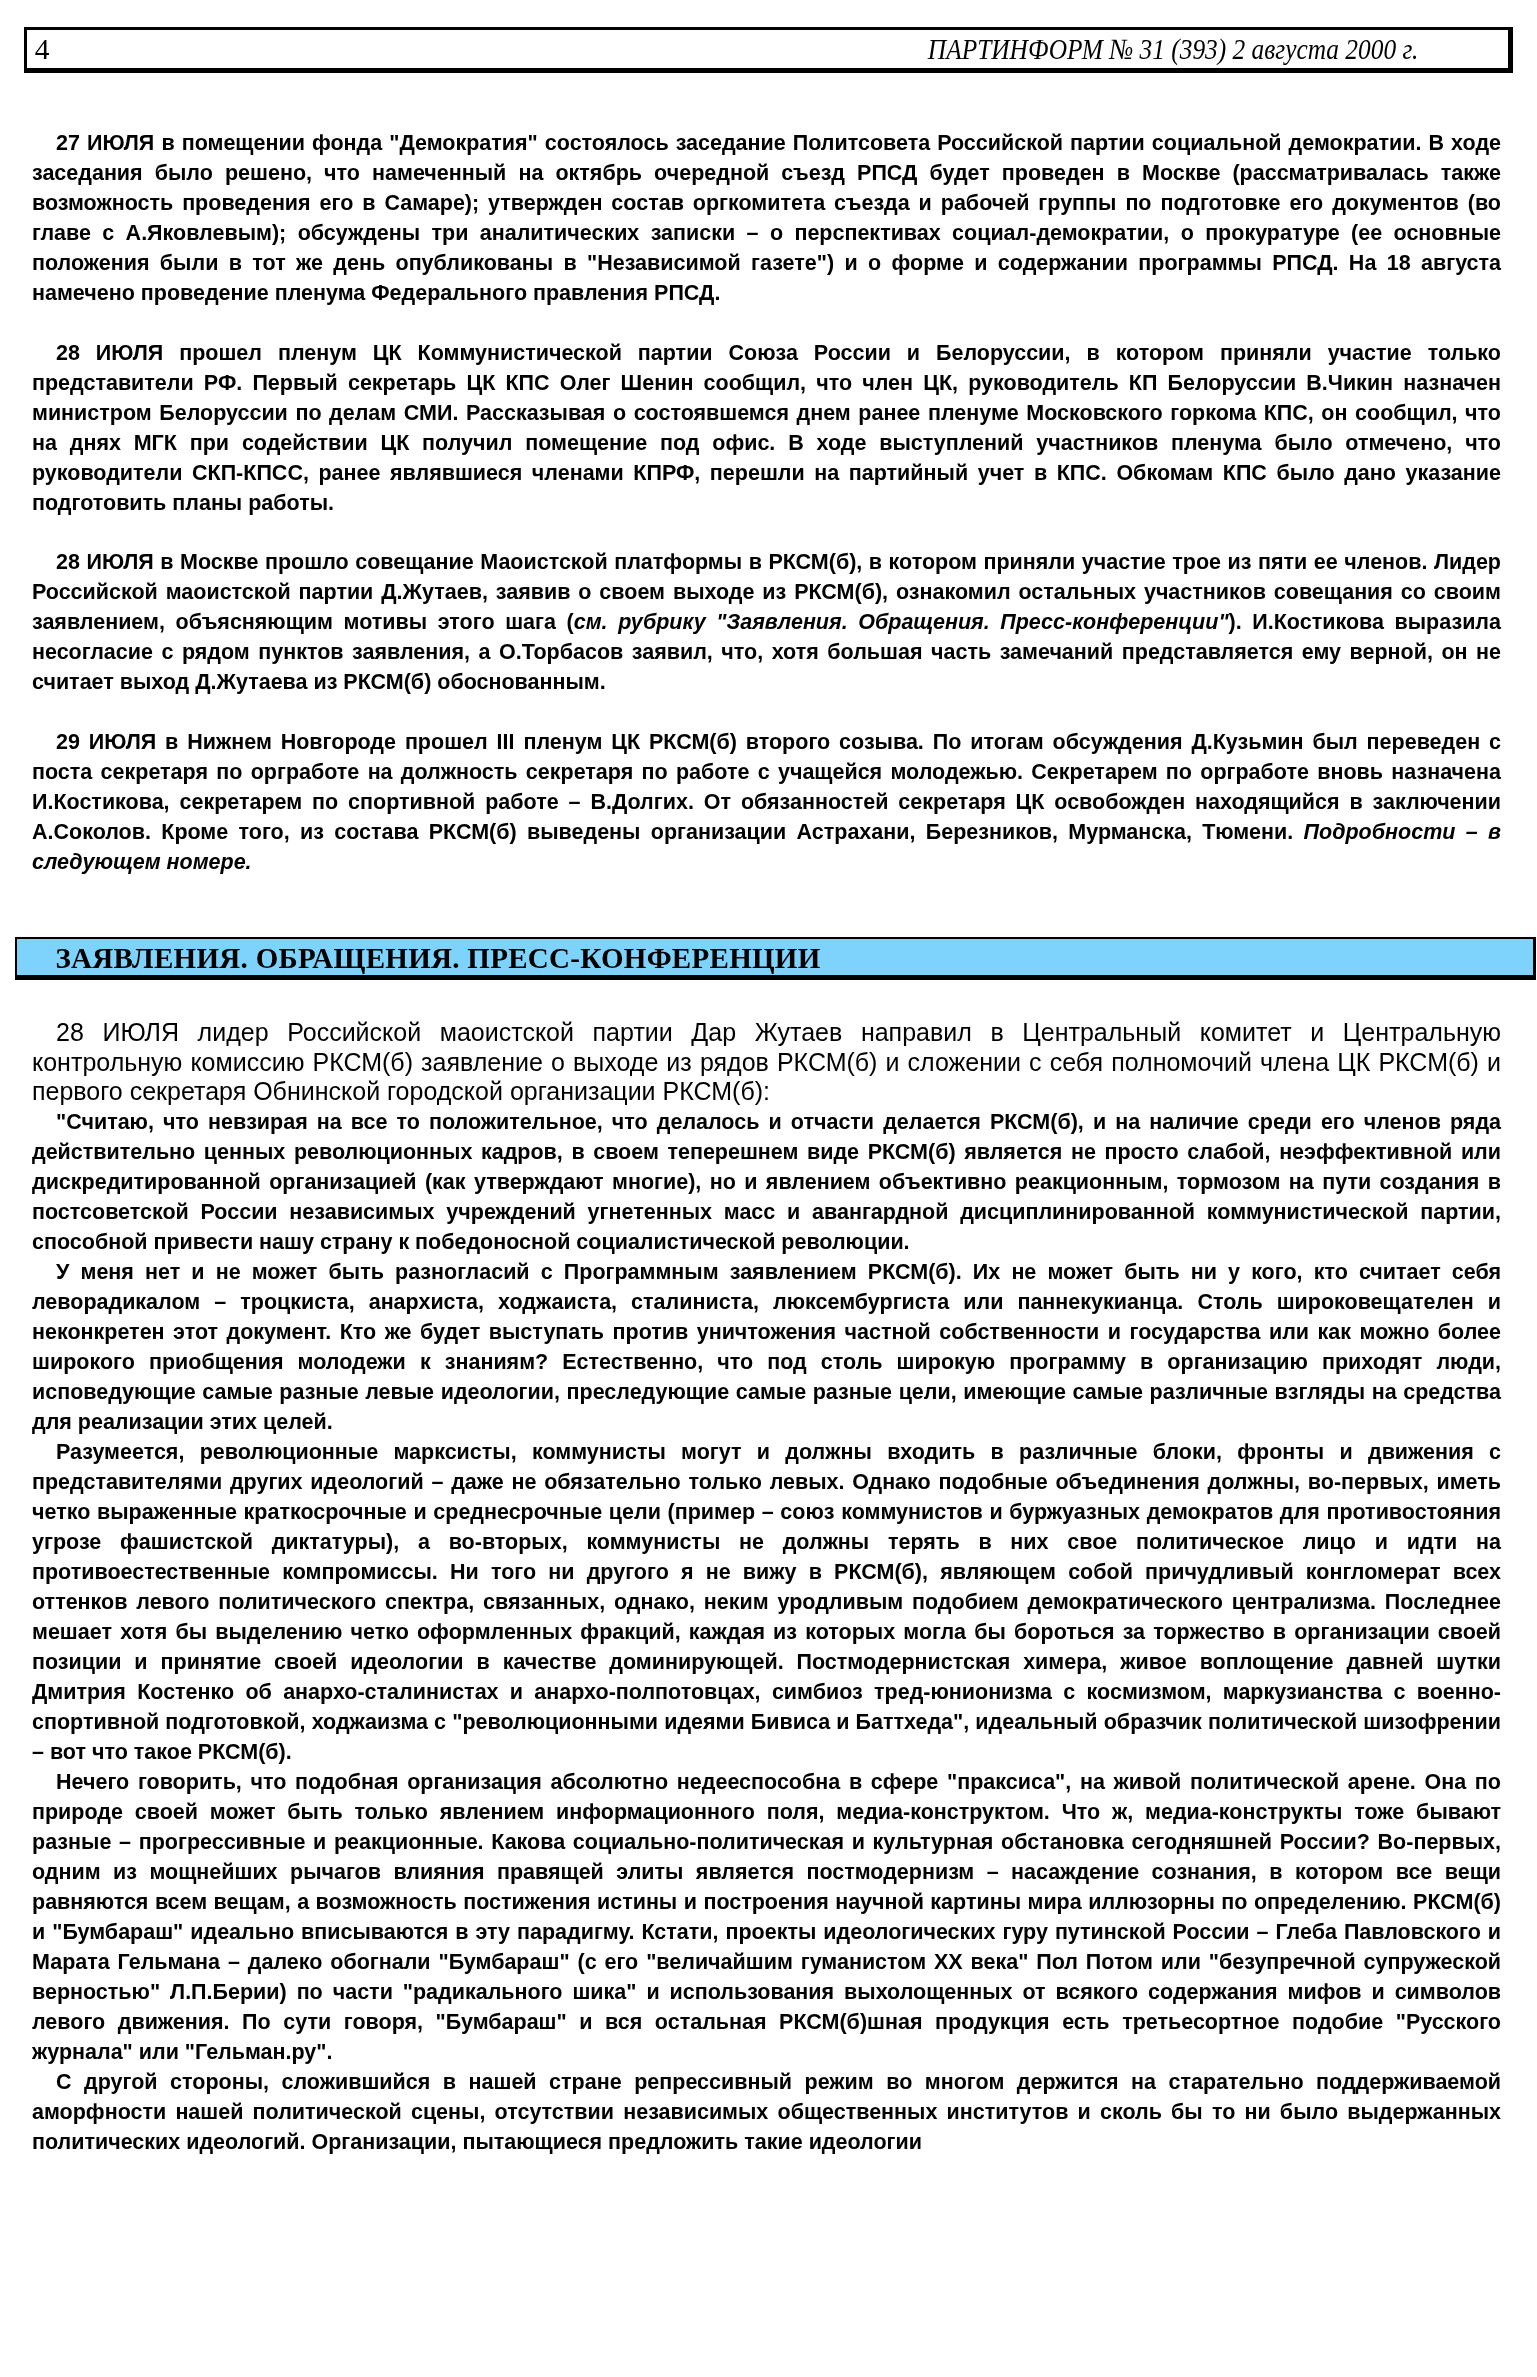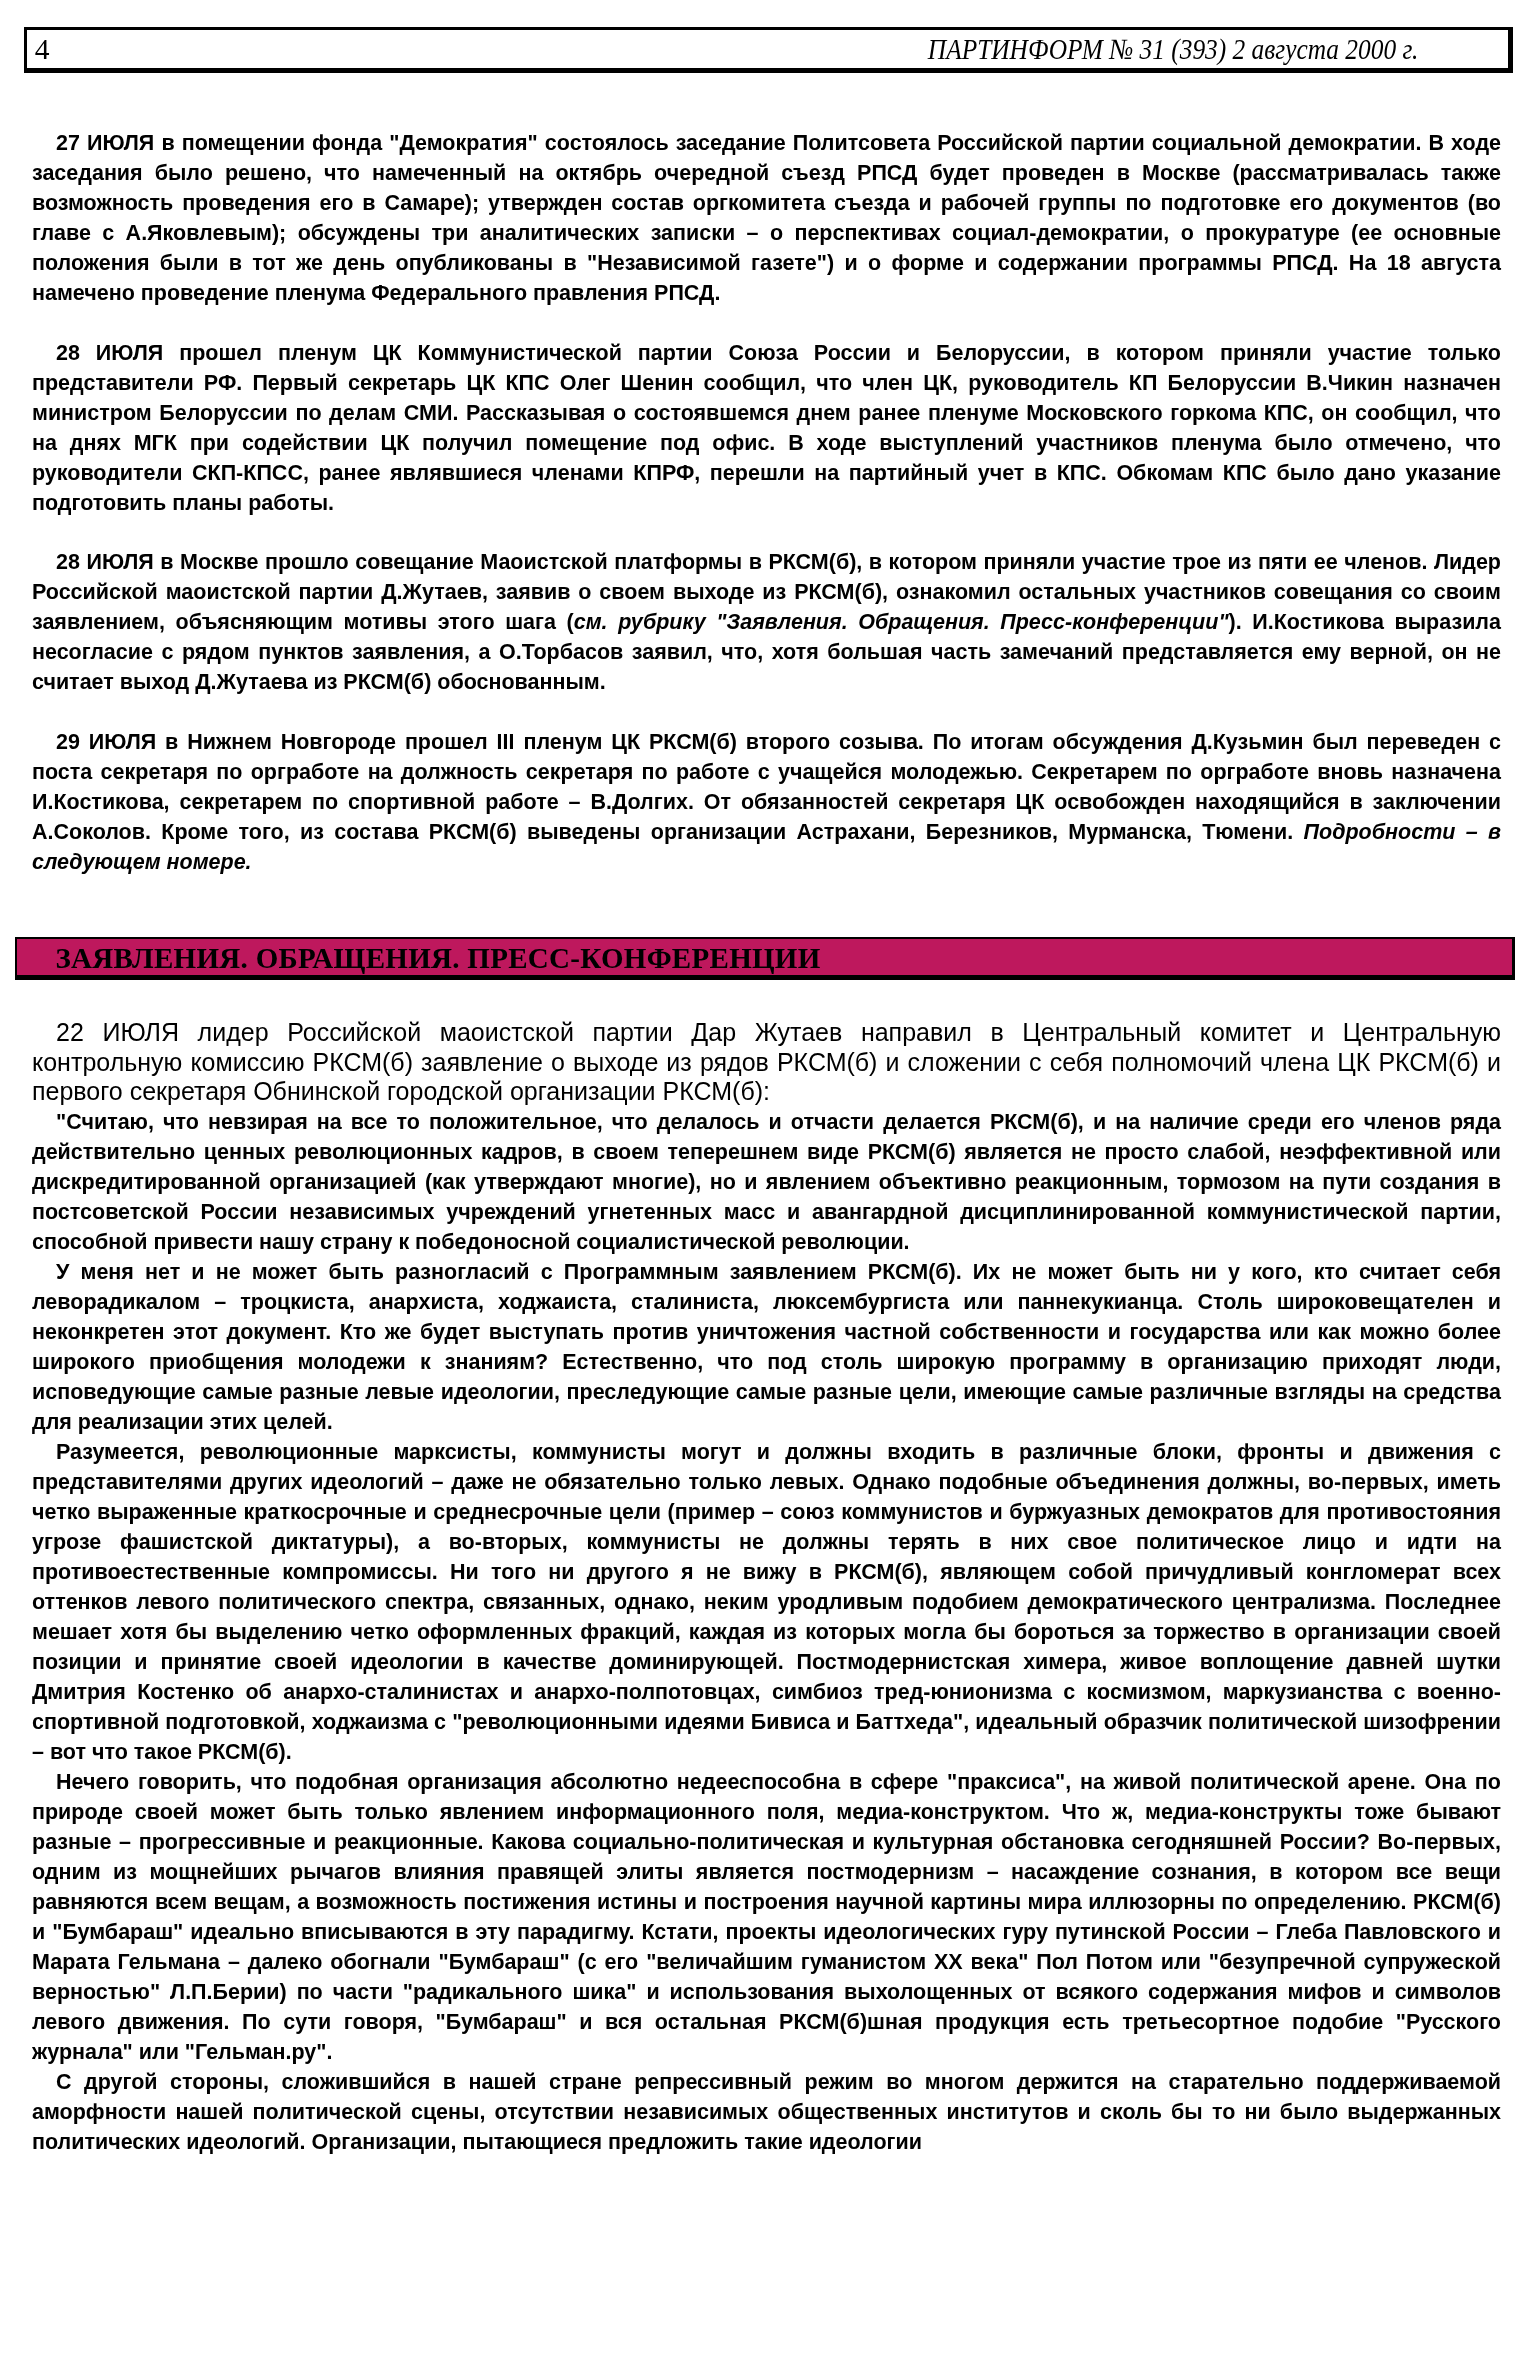--- a/index.html
+++ b/index.html
@@ -44,24 +44,25 @@
     text-align: justify;
     text-indent: 24px;
     margin: 0 0 29.5px 0;
   }
   .news-item .lead { font-weight: bold; }
   .news-item em { font-style: italic; }
   .section-bar {
     position: absolute;
     left: 15.4px; top: 937px;
     width: 1495px; height: 36px;
-    background: #be185d;
+    background: #7dd3fc;
     border: 2.6px solid #000;
     border-bottom-width: 5.1px;
     border-right-width: 3.8px;
+    padding-left: 21px;
   }
   .section-title {
     position: absolute; left: 38px; top: 2.6px;
     font-family: "Liberation Serif", "DejaVu Serif", serif;
     font-weight: bold;
     font-size: 29px; line-height: 32px;
     letter-spacing: 0.3px;
   }
   .article {
     position: absolute; left: 32px; top: 1017px; width: 1469px;
@@ -102,20 +103,20 @@
   <p class="news-item"><span class="lead">28 ИЮЛЯ</span><span> прошел пленум ЦК Коммунистической партии Союза России и Белоруссии, в котором приняли участие только представители РФ. Первый секретарь ЦК КПС Олег Шенин сообщил, что член ЦК, руководитель КП Белоруссии В.Чикин назначен министром Белоруссии по делам СМИ. Рассказывая о состоявшемся днем ранее пленуме Московского горкома КПС, он сообщил, что на днях МГК при содействии ЦК получил помещение под офис. В ходе выступлений участников пленума было отмечено, что руководители СКП-КПСС, ранее являвшиеся членами КПРФ, перешли на партийный учет в КПС. Обкомам КПС было дано указание подготовить планы работы.</span></p>
   <p class="news-item"><span class="lead">28 ИЮЛЯ</span><span> в Москве прошло совещание Маоистской платформы в РКСМ(б), в котором приняли участие трое из пяти ее членов. Лидер Российской маоистской партии Д.Жутаев, заявив о своем выходе из РКСМ(б), ознакомил остальных участников совещания со своим заявлением, объясняющим мотивы этого шага (</span><em>см. рубрику "Заявления. Обращения. Пресс-конференции"</em><span>). И.Костикова выразила несогласие с рядом пунктов заявления, а О.Торбасов заявил, что, хотя большая часть замечаний представляется ему верной, он не считает выход Д.Жутаева из РКСМ(б) обоснованным.</span></p>
   <p class="news-item"><span class="lead">29 ИЮЛЯ</span><span> в Нижнем Новгороде прошел III пленум ЦК РКСМ(б) второго созыва. По итогам обсуждения Д.Кузьмин был переведен с поста секретаря по оргработе на должность секретаря по работе с учащейся молодежью. Секретарем по оргработе вновь назначена И.Костикова, секретарем по спортивной работе – В.Долгих. От обязанностей секретаря ЦК освобожден находящийся в заключении А.Соколов. Кроме того, из состава РКСМ(б) выведены организации Астрахани, Березников, Мурманска, Тюмени. </span><em>Подробности – в следующем номере.</em></p>
 </div>
 
 <div class="section-bar">
   <span class="section-title">ЗАЯВЛЕНИЯ. ОБРАЩЕНИЯ. ПРЕСС-КОНФЕРЕНЦИИ</span>
 </div>
 
 <div class="article">
-  <p class="article-intro">22 ИЮЛЯ лидер Российской маоистской партии Дар Жутаев направил в Центральный комитет и Центральную контрольную комиссию РКСМ(б) заявление о выходе из рядов РКСМ(б) и сложении с себя полномочий члена ЦК РКСМ(б) и первого секретаря Обнинской городской организации РКСМ(б):</p>
+  <p class="article-intro">28 ИЮЛЯ лидер Российской маоистской партии Дар Жутаев направил в Центральный комитет и Центральную контрольную комиссию РКСМ(б) заявление о выходе из рядов РКСМ(б) и сложении с себя полномочий члена ЦК РКСМ(б) и первого секретаря Обнинской городской организации РКСМ(б):</p>
   <p class="quote-para">"Считаю, что невзирая на все то положительное, что делалось и отчасти делается РКСМ(б), и на наличие среди его членов ряда действительно ценных революционных кадров, в своем теперешнем виде РКСМ(б) является не просто слабой, неэффективной или дискредитированной организацией (как утверждают многие), но и явлением объективно реакционным, тормозом на пути создания в постсоветской России независимых учреждений угнетенных масс и авангардной дисциплинированной коммунистической партии, способной привести нашу страну к победоносной социалистической революции.</p>
   <p class="quote-para">У меня нет и не может быть разногласий с Программным заявлением РКСМ(б). Их не может быть ни у кого, кто считает себя леворадикалом – троцкиста, анархиста, ходжаиста, сталиниста, люксембургиста или паннекукианца. Столь широковещателен и неконкретен этот документ. Кто же будет выступать против уничтожения частной собственности и государства или как можно более широкого приобщения молодежи к знаниям? Естественно, что под столь широкую программу в организацию приходят люди, исповедующие самые разные левые идеологии, преследующие самые разные цели, имеющие самые различные взгляды на средства для реализации этих целей.</p>
   <p class="quote-para">Разумеется, революционные марксисты, коммунисты могут и должны входить в различные блоки, фронты и движения с представителями других идеологий – даже не обязательно только левых. Однако подобные объединения должны, во-первых, иметь четко выраженные краткосрочные и среднесрочные цели (пример – союз коммунистов и буржуазных демократов для противостояния угрозе фашистской диктатуры), а во-вторых, коммунисты не должны терять в них свое политическое лицо и идти на противоестественные компромиссы. Ни того ни другого я не вижу в РКСМ(б), являющем собой причудливый конгломерат всех оттенков левого политического спектра, связанных, однако, неким уродливым подобием демократического централизма. Последнее мешает хотя бы выделению четко оформленных фракций, каждая из которых могла бы бороться за торжество в организации своей позиции и принятие своей идеологии в качестве доминирующей. Постмодернистская химера, живое воплощение давней шутки Дмитрия Костенко об анархо-сталинистах и анархо-полпотовцах, симбиоз тред-юнионизма с космизмом, маркузианства с военно-спортивной подготовкой, ходжаизма с "революционными идеями Бивиса и Баттхеда", идеальный образчик политической шизофрении – вот что такое РКСМ(б).</p>
   <p class="quote-para">Нечего говорить, что подобная организация абсолютно недееспособна в сфере "праксиса", на живой политической арене. Она по природе своей может быть только явлением информационного поля, медиа-конструктом. Что ж, медиа-конструкты тоже бывают разные – прогрессивные и реакционные. Какова социально-политическая и культурная обстановка сегодняшней России? Во-первых, одним из мощнейших рычагов влияния правящей элиты является постмодернизм – насаждение сознания, в котором все вещи равняются всем вещам, а возможность постижения истины и построения научной картины мира иллюзорны по определению. РКСМ(б) и "Бумбараш" идеально вписываются в эту парадигму. Кстати, проекты идеологических гуру путинской России – Глеба Павловского и Марата Гельмана – далеко обогнали "Бумбараш" (с его "величайшим гуманистом XX века" Пол Потом или "безупречной супружеской верностью" Л.П.Берии) по части "радикального шика" и использования выхолощенных от всякого содержания мифов и символов левого движения. По сути говоря, "Бумбараш" и вся остальная РКСМ(б)шная продукция есть третьесортное подобие "Русского журнала" или "Гельман.ру".</p>
   <p class="quote-para">С другой стороны, сложившийся в нашей стране репрессивный режим во многом держится на старательно поддерживаемой аморфности нашей политической сцены, отсутствии независимых общественных институтов и сколь бы то ни было выдержанных политических идеологий. Организации, пытающиеся предложить такие идеологии</p>
 </div>
 
 
 </body></html>

